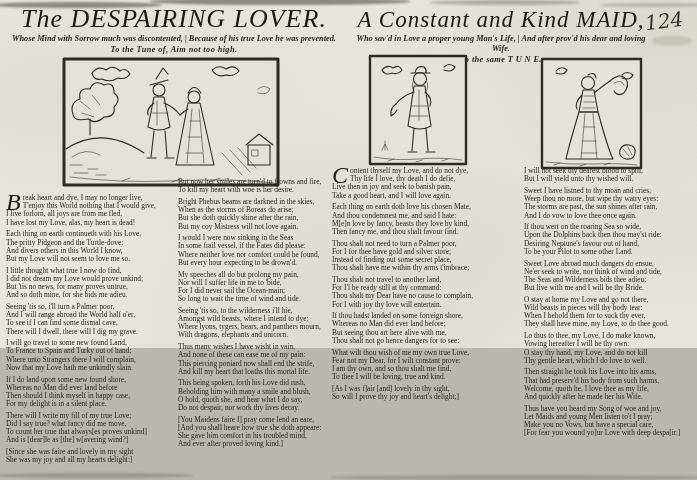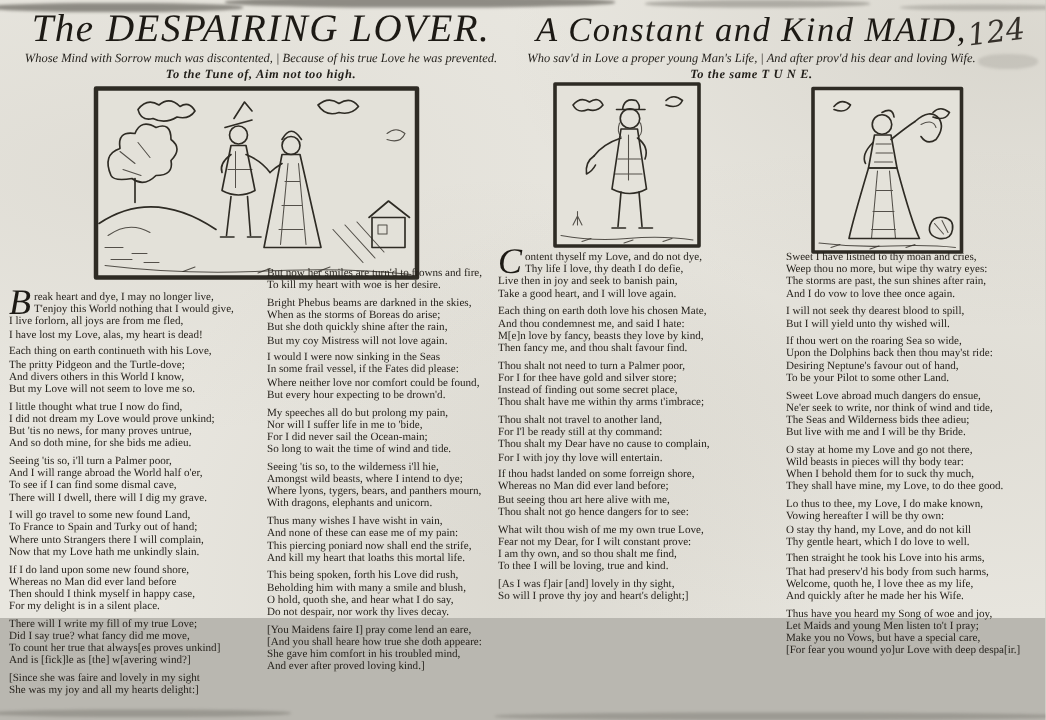--- a/index.html
+++ b/index.html
@@ -2,21 +2,21 @@
 <html><head>
 <meta charset="utf-8">
 <style>
   html,body{margin:0;padding:0;}
   body{
     width:697px;height:480px;overflow:hidden;
     background:#b9b7b0;
     font-family:"Liberation Serif", serif;
   }
   .paper{
-    position:relative;width:697px;height:412px;
+    position:relative;width:697px;height:348px;
     background-color:#e8e6df;
     background-image:
       radial-gradient(ellipse at 12% 28%, rgba(150,144,128,0.10), transparent 42%),
       radial-gradient(ellipse at 88% 64%, rgba(150,144,128,0.10), transparent 45%),
       radial-gradient(ellipse at 48% 96%, rgba(130,124,108,0.12), transparent 50%),
       radial-gradient(ellipse at 96% 8%,  rgba(130,124,108,0.14), transparent 35%);
     color:#221f1a;
   }
   
   .edge{position:absolute;background:rgba(104,101,94,0.70);filter:blur(1px);border-radius:45%;}
@@ -28,21 +28,21 @@
   .edge.e6{left:330px;top:475px;width:380px;height:5px;opacity:.5;}
   .edge.e7{left:652px;top:36px;width:40px;height:10px;opacity:.25;}
 
   
   .head{position:absolute;text-align:center;}
   .head-left{left:2px;top:5px;width:344px;}
   .head-right{left:350px;top:7px;width:302px;}
   .ballad-title{font-style:italic;font-weight:normal;margin:0;letter-spacing:1px;color:#1d1a15;}
   .head-left .ballad-title{font-size:26px;line-height:28px;}
   .head-right .ballad-title{font-size:23px;line-height:26px;}
-  .ballad-sub{font-size:8.3px;line-height:9.5px;font-weight:normal;font-style:italic;margin:1px 0 0;text-align:center;}
+  .ballad-sub{font-size:8.3px;line-height:9.5px;font-weight:bold;font-style:italic;margin:1px 0 0;text-align:center;}
   .tune-line{font-size:8.3px;line-height:9.5px;font-style:italic;margin:1.5px 0 0;letter-spacing:.4px;font-weight:bold;}
   .page-number{
     position:absolute;right:14px;top:9px;
     font-family:"DejaVu Serif", serif;font-style:italic;
     font-size:20px;color:#35302a;transform:rotate(-7deg);
   }
 
   
   .woodcut{position:absolute;}
   .wc-couple{left:62px;top:57px;width:218px;height:130px;}
@@ -213,21 +213,21 @@
       <p class="stanza">
         <span class="vline">If I do land upon some new found shore,</span>
         <span class="vline">Whereas no Man did ever land before</span>
         <span class="vline">Then should I think myself in happy case,</span>
         <span class="vline">For my delight is in a silent place.</span>
       </p>
       <p class="stanza">
         <span class="vline">There will I write my fill of my true Love;</span>
         <span class="vline">Did I say true? what fancy did me move,</span>
         <span class="vline">To count her true that always[es proves unkind]</span>
-        <span class="vline">And is [fick]le as [the] w[avering wind?]</span>
+        <span class="vline">And is [dear]le as [the] w[avering wind?]</span>
       </p>
       <p class="stanza">
         <span class="vline">[Since she was faire and lovely in my sight</span>
         <span class="vline">She was my joy and all my hearts delight:]</span>
       </p>
     </div>
   <div class="vcol vcol-2">
       <p class="stanza">
         <span class="vline">But now her smiles are turn'd to frowns and fire,</span>
         <span class="vline">To kill my heart with woe is her desire.</span>
@@ -312,45 +312,45 @@
         <span class="vline">I am thy own, and so thou shalt me find,</span>
         <span class="vline">To thee I will be loving, true and kind.</span>
       </p>
       <p class="stanza">
         <span class="vline">[As I was f]air [and] lovely in thy sight,</span>
         <span class="vline">So will I prove thy joy and heart's delight;]</span>
       </p>
     </div>
   <div class="vcol vcol-4">
       <p class="stanza">
+        <span class="vline">I will not seek thy dearest blood to spill,</span>
+        <span class="vline">But I will yield unto thy wished will.</span>
+      </p>
+      <p class="stanza">
         <span class="vline">Sweet I have listned to thy moan and cries,</span>
         <span class="vline">Weep thou no more, but wipe thy watry eyes:</span>
         <span class="vline">The storms are past, the sun shines after rain,</span>
         <span class="vline">And I do vow to love thee once again.</span>
       </p>
       <p class="stanza">
-        <span class="vline">I will not seek thy dearest blood to spill,</span>
-        <span class="vline">But I will yield unto thy wished will.</span>
-      </p>
-      <p class="stanza">
         <span class="vline">If thou wert on the roaring Sea so wide,</span>
         <span class="vline">Upon the Dolphins back then thou may'st ride:</span>
         <span class="vline">Desiring Neptune's favour out of hand,</span>
         <span class="vline">To be your Pilot to some other Land.</span>
       </p>
       <p class="stanza">
         <span class="vline">Sweet Love abroad much dangers do ensue,</span>
         <span class="vline">Ne'er seek to write, nor think of wind and tide,</span>
         <span class="vline">The Seas and Wilderness bids thee adieu;</span>
         <span class="vline">But live with me and I will be thy Bride.</span>
       </p>
       <p class="stanza">
         <span class="vline">O stay at home my Love and go not there,</span>
         <span class="vline">Wild beasts in pieces will thy body tear:</span>
-        <span class="vline">When I behold them for to suck thy much,</span>
+        <span class="vline">When I behold them for to suck thy ever,</span>
         <span class="vline">They shall have mine, my Love, to do thee good.</span>
       </p>
       <p class="stanza">
         <span class="vline">Lo thus to thee, my Love, I do make known,</span>
         <span class="vline">Vowing hereafter I will be thy own:</span>
         <span class="vline">O stay thy hand, my Love, and do not kill</span>
         <span class="vline">Thy gentle heart, which I do love to well.</span>
       </p>
       <p class="stanza">
         <span class="vline">Then straight he took his Love into his arms,</span>

